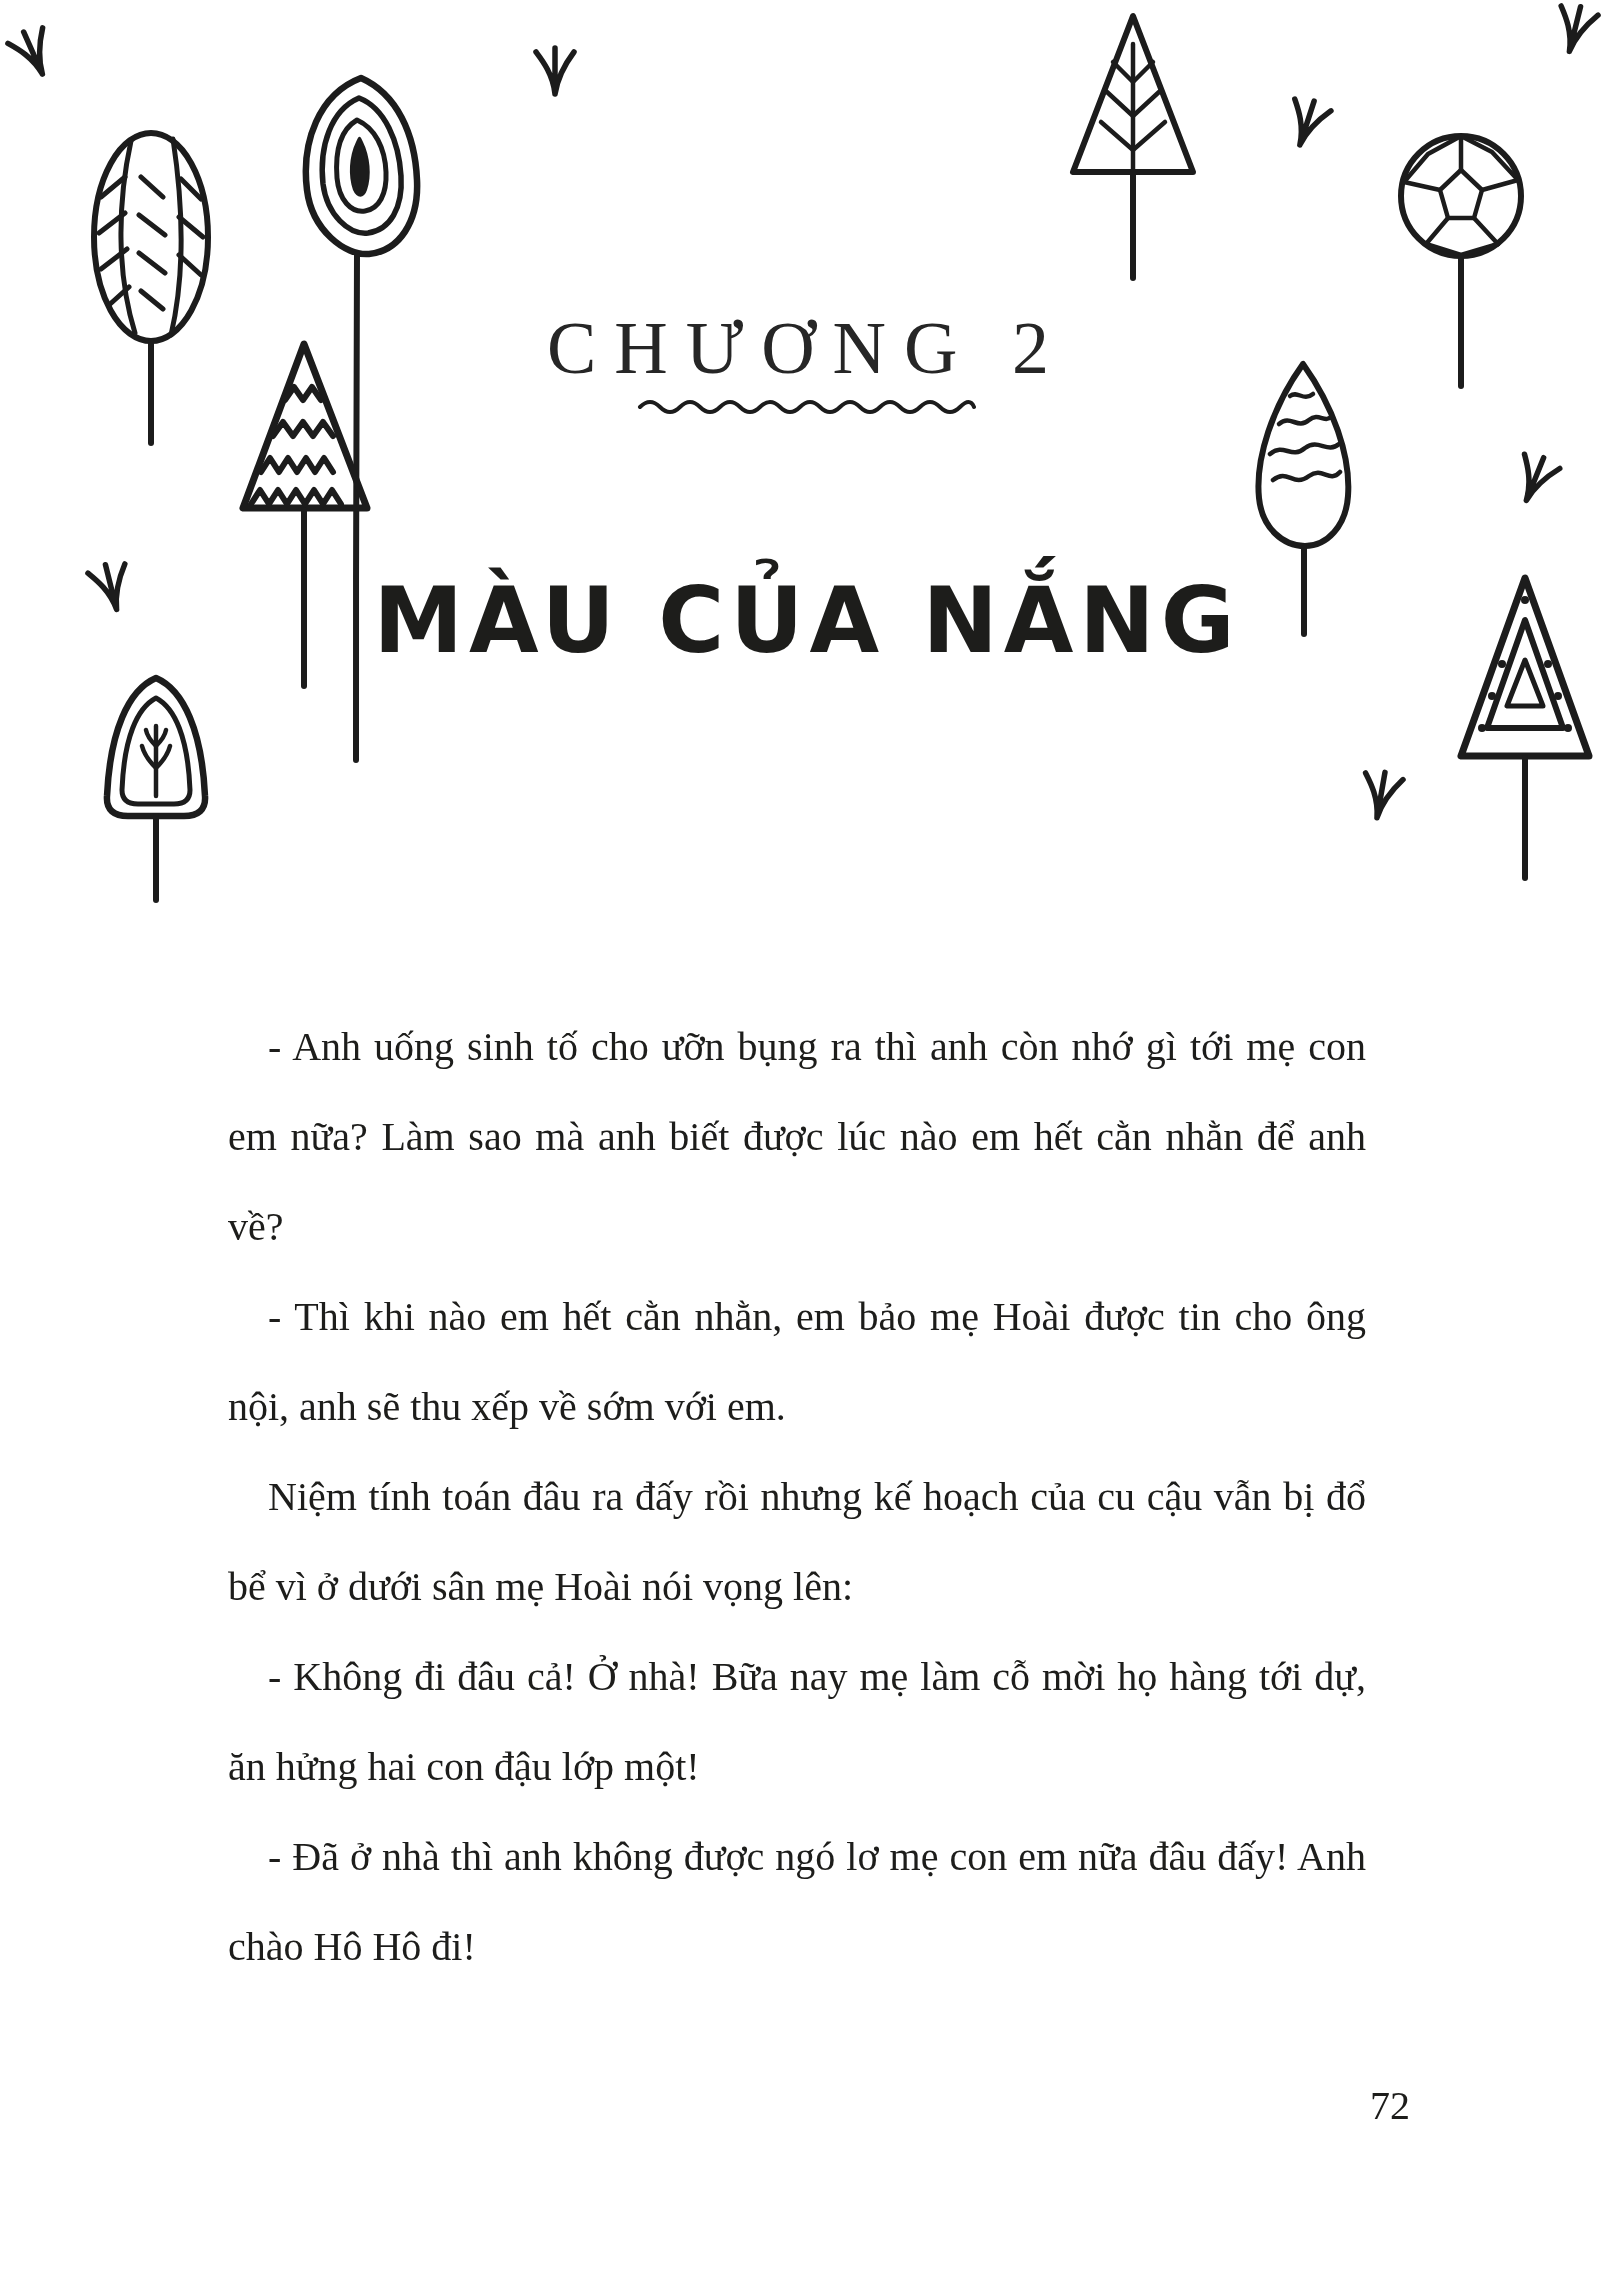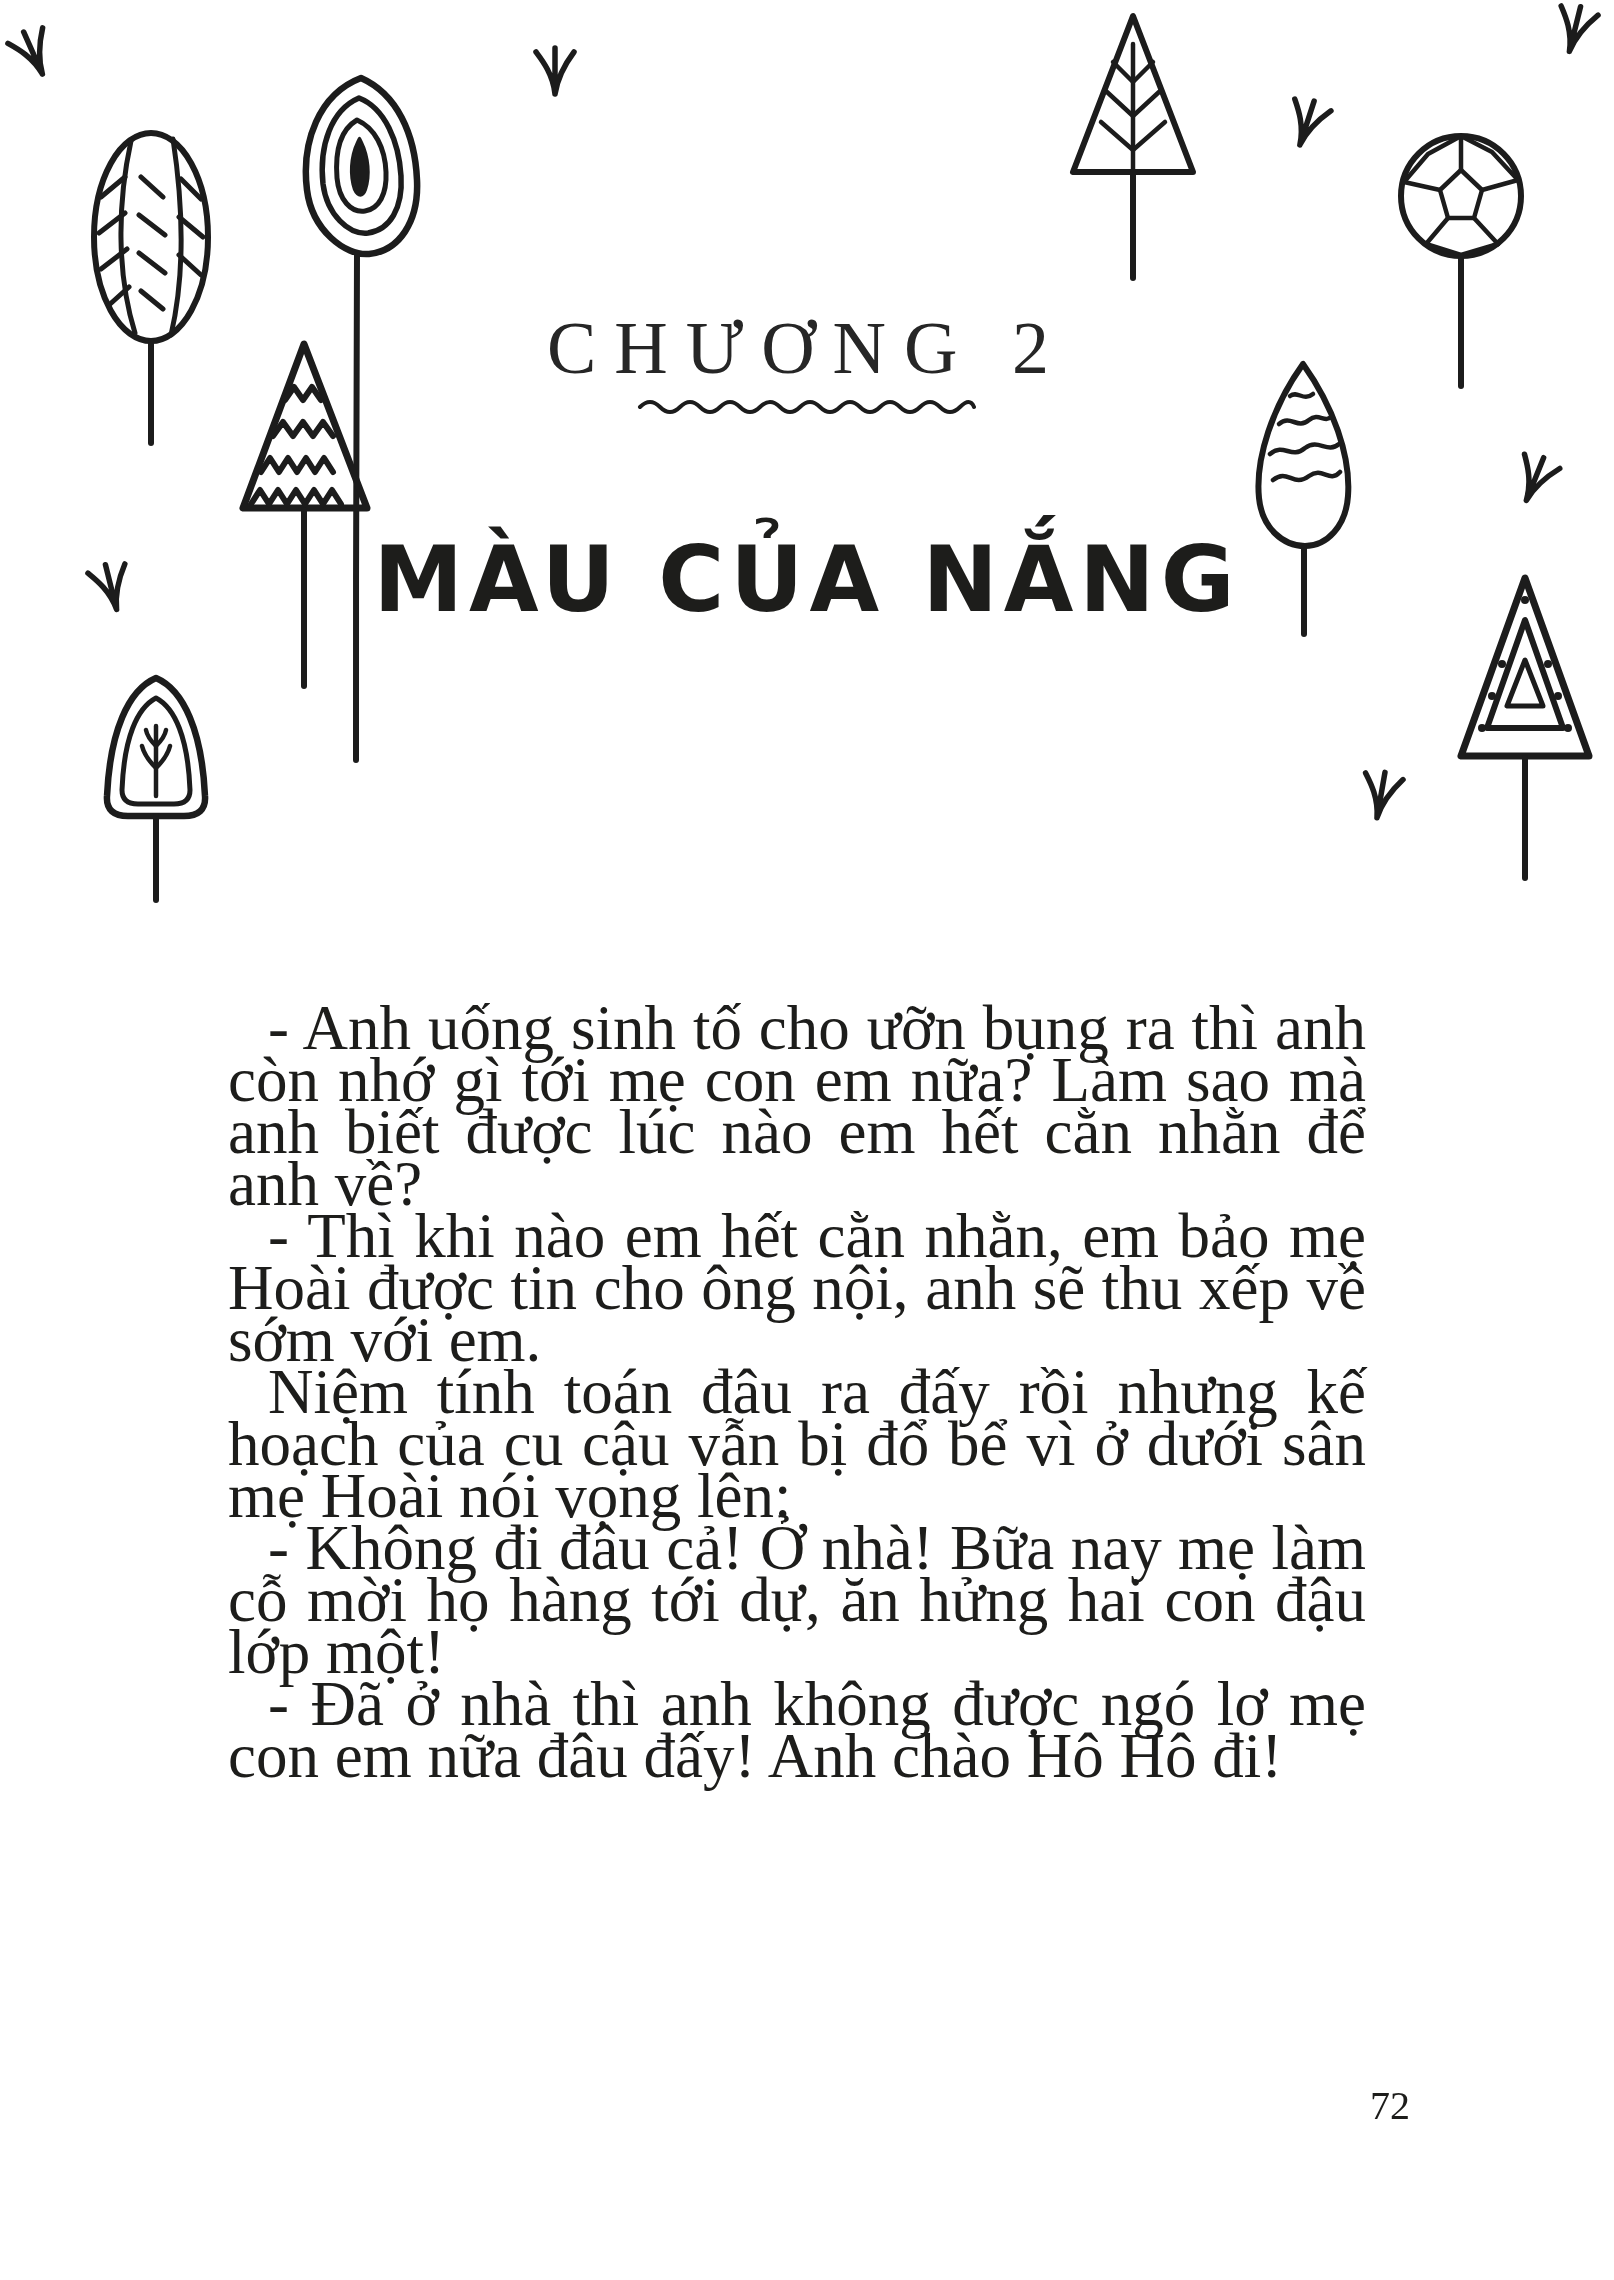--- a/index.html
+++ b/index.html
@@ -23,34 +23,34 @@
     font-family:"Liberation Serif","DejaVu Serif",serif;
     font-weight:400;
     font-size:74px;
     letter-spacing:18px;
     color:#262626;
     margin-top:28px;
   }
   .chapter-squiggle { position:absolute; left:637px; top:394px; }
 
   .page-title {
-    position:absolute; left:0; top:527px; width:100%;
+    position:absolute; left:0; top:568px; width:100%;
     text-align:center;
     font-family:"DejaVu Sans","Liberation Sans",sans-serif;
     font-weight:800;
     font-size:90px;
     letter-spacing:6px;
     color:#1d1d1b;
     white-space:nowrap;
   }
 
   .body-text {
     position:absolute; left:228px; top:1002px; width:1138px;
-    font-size:63px;
-    line-height:52px;
+    font-size:40px;
+    line-height:90px;
     text-align:justify;
     color:#1d1d1b;
   }
   .body-text p { margin:0; text-indent:40px; }
 
   .page-number {
     position:absolute; right:204px; top:2082px;
     font-size:40px;
     color:#1d1d1b;
   }

